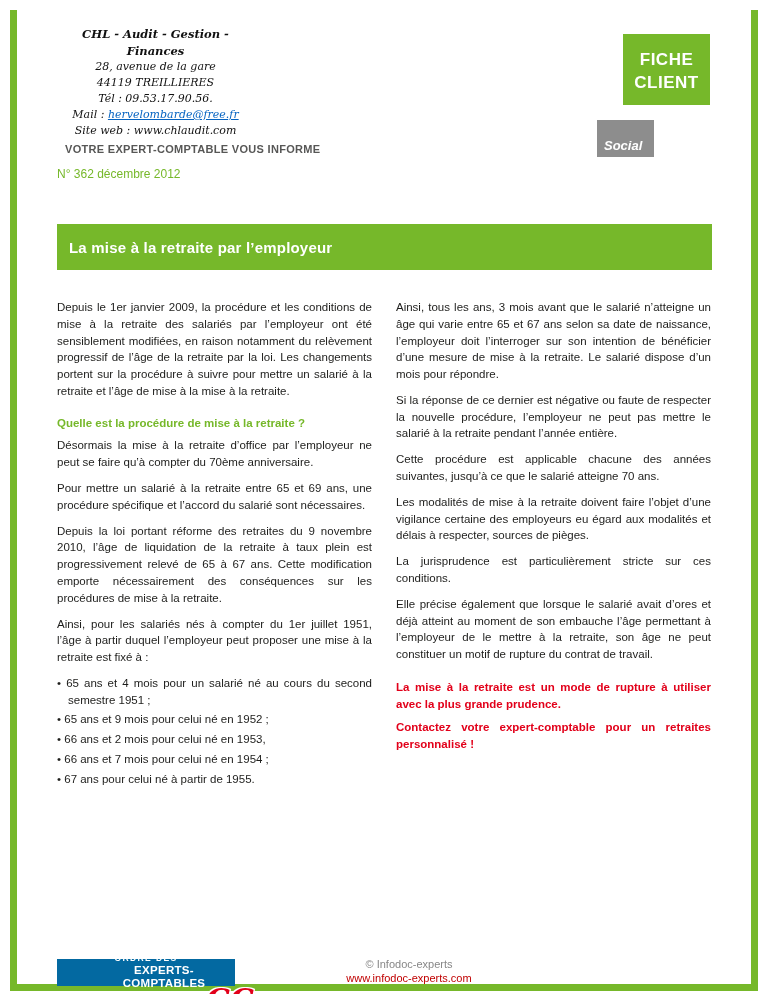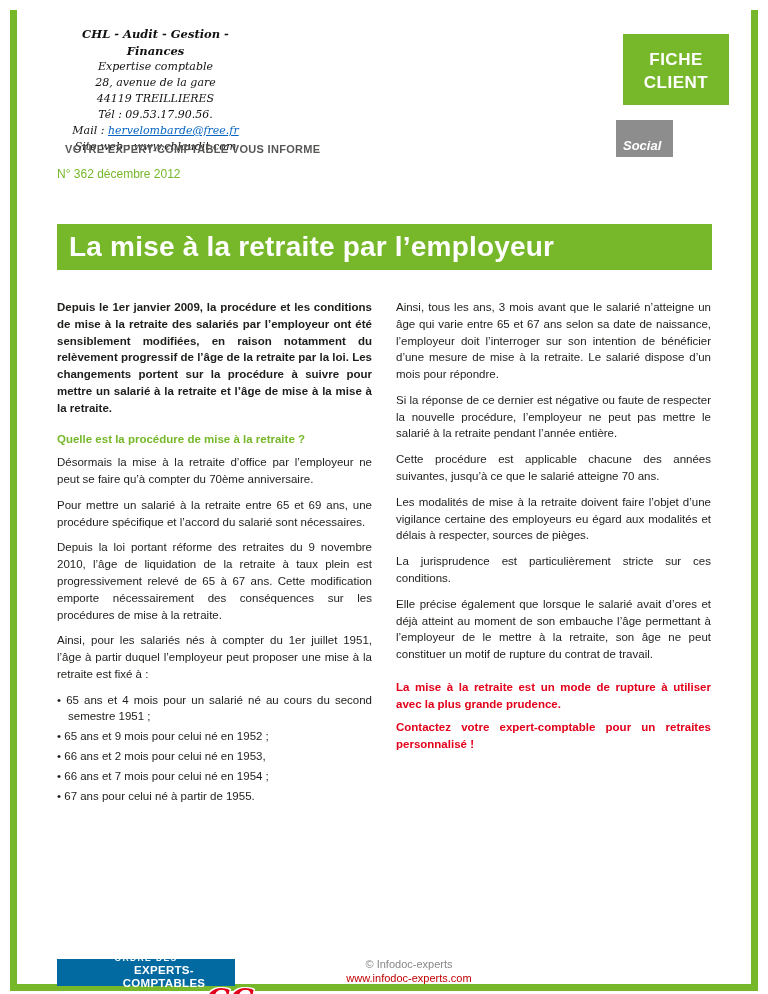--- a/index.html
+++ b/index.html
@@ -13,42 +13,42 @@
   .edge-bottom{left:10px;top:984px;right:10px;height:7px;}
 
   
   .company{position:absolute;left:58px;top:26px;width:195px;text-align:center;
            font-family:"DejaVu Serif",serif;font-style:italic;font-size:11px;
            line-height:1.45;color:#111;}
   .company-name{font-weight:bold;font-size:11.5px;}
   .mail-link{color:#0563c1;text-decoration:underline;cursor:pointer;}
 
   
-  .fiche-badge{position:absolute;left:623px;top:34px;width:106px;height:71px;background:#76b82a;
+  .fiche-badge{position:absolute;left:623px;top:34px;width:87px;height:71px;background:#76b82a;
         color:#fff;font-weight:bold;font-size:17px;letter-spacing:.5px;text-align:center;
         display:flex;flex-direction:column;justify-content:flex-end;
         padding-bottom:10px;box-sizing:border-box;line-height:1.35;}
   .social-badge{position:absolute;left:597px;top:120px;width:57px;height:37px;background:#8d8d8d;
         color:#fff;font-weight:bold;font-style:italic;font-size:13px;
-        display:flex;align-items:flex-end;padding:4px 7px;box-sizing:border-box;margin-left:19px;}
+        display:flex;align-items:flex-end;padding:4px 7px;box-sizing:border-box;}
 
   .headline{position:absolute;left:65px;top:143px;font-size:11px;font-weight:bold;
             color:#575756;letter-spacing:.3px;}
   .issue{position:absolute;left:57px;top:167px;font-size:12px;color:#76b82a;}
 
   
   .banner{position:absolute;left:57px;top:224px;width:655px;height:46px;background:#76b82a;
           color:#fff;display:flex;align-items:center;box-sizing:border-box;
-          padding-left:12px;font-size:28px;font-weight:bold;letter-spacing:.2px;}
+          padding-left:12px;font-size:15px;font-weight:bold;letter-spacing:.2px;}
 
   
   .body{position:absolute;left:57px;top:299px;width:655px;display:flex;gap:24px;}
   .col{width:315px;font-size:11.5px;line-height:1.46;color:#1d1d1b;text-align:justify;}
   .col p{margin:0 0 9px 0;}
-  .intro{font-weight:bold;margin-bottom:15px !important;}
+  .intro{font-weight:normal;margin-bottom:15px !important;}
   .sec-heading{color:#76b82a;font-weight:bold;text-align:left;margin:6px 0 6px 0 !important;}
   .sec-heading.right{margin-top:10px !important;}
   ul.bullets{margin:0;padding:0;list-style:none;}
   ul.bullets li{padding-left:11px;text-indent:-11px;margin-bottom:3px;}
   ul.bullets li::before{content:"\2022  ";}
   .alert{color:#e2001a;font-weight:bold;margin-bottom:7px !important;}
   .alert-first{margin-top:16px !important;}
 
   
   .logo-box{position:absolute;left:57px;top:959px;width:178px;height:27px;background:#0369a1;
@@ -67,21 +67,20 @@
 <body>
 
 <div class="page">
 
   <div class="edge edge-left"></div>
   <div class="edge edge-right"></div>
   <div class="edge edge-bottom"></div>
 
   <div class="company">
     <div class="company-name">CHL - Audit -  Gestion - Finances</div>
-    <div>Expertise comptable</div>
     <div>28, avenue de la gare</div>
     <div>44119 TREILLIERES</div>
     <div>Tél : 09.53.17.90.56.</div>
     <div><span>Mail : </span><span class="mail-link">hervelombarde@free.fr</span></div>
     <div>Site web : www.chlaudit.com</div>
   </div>
 
   <div class="fiche-badge">
     <div>FICHE</div>
     <div>CLIENT</div>

